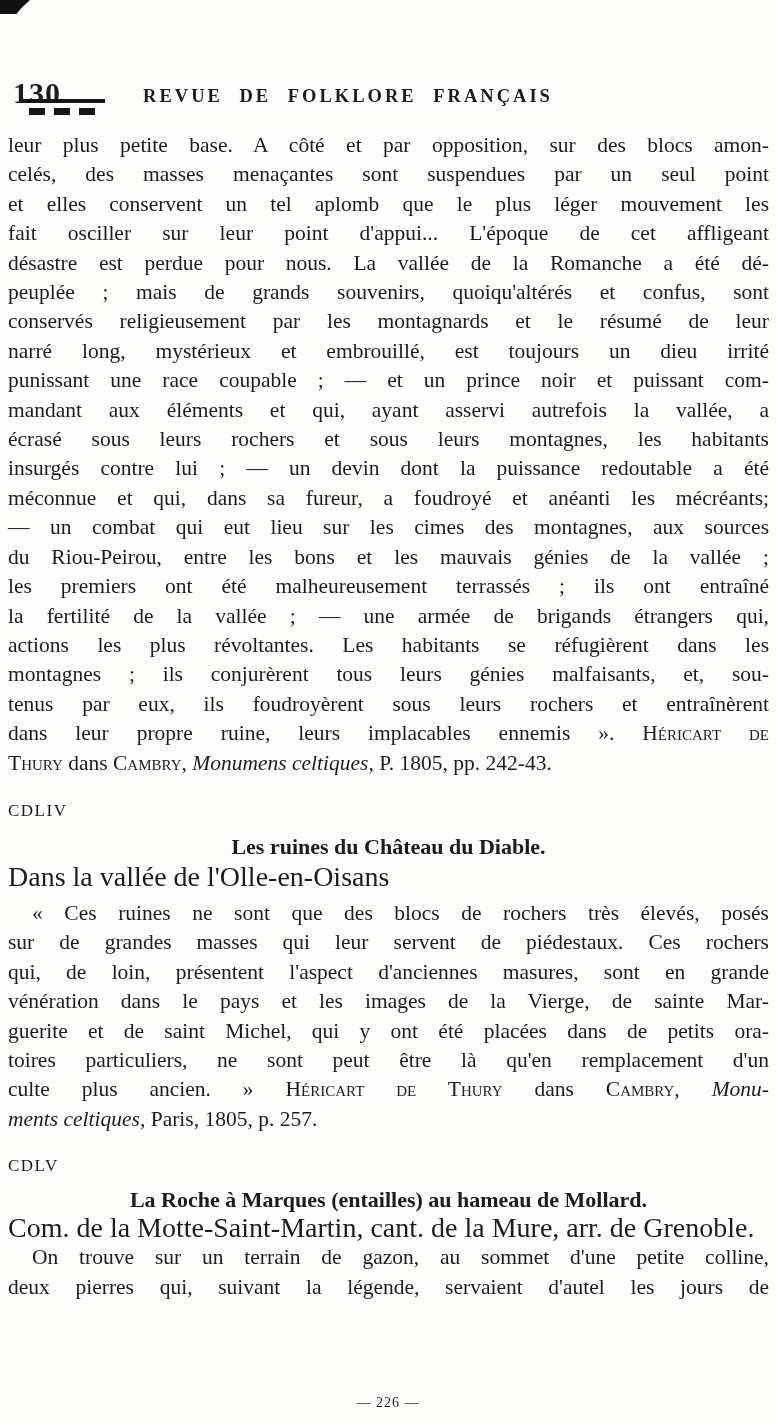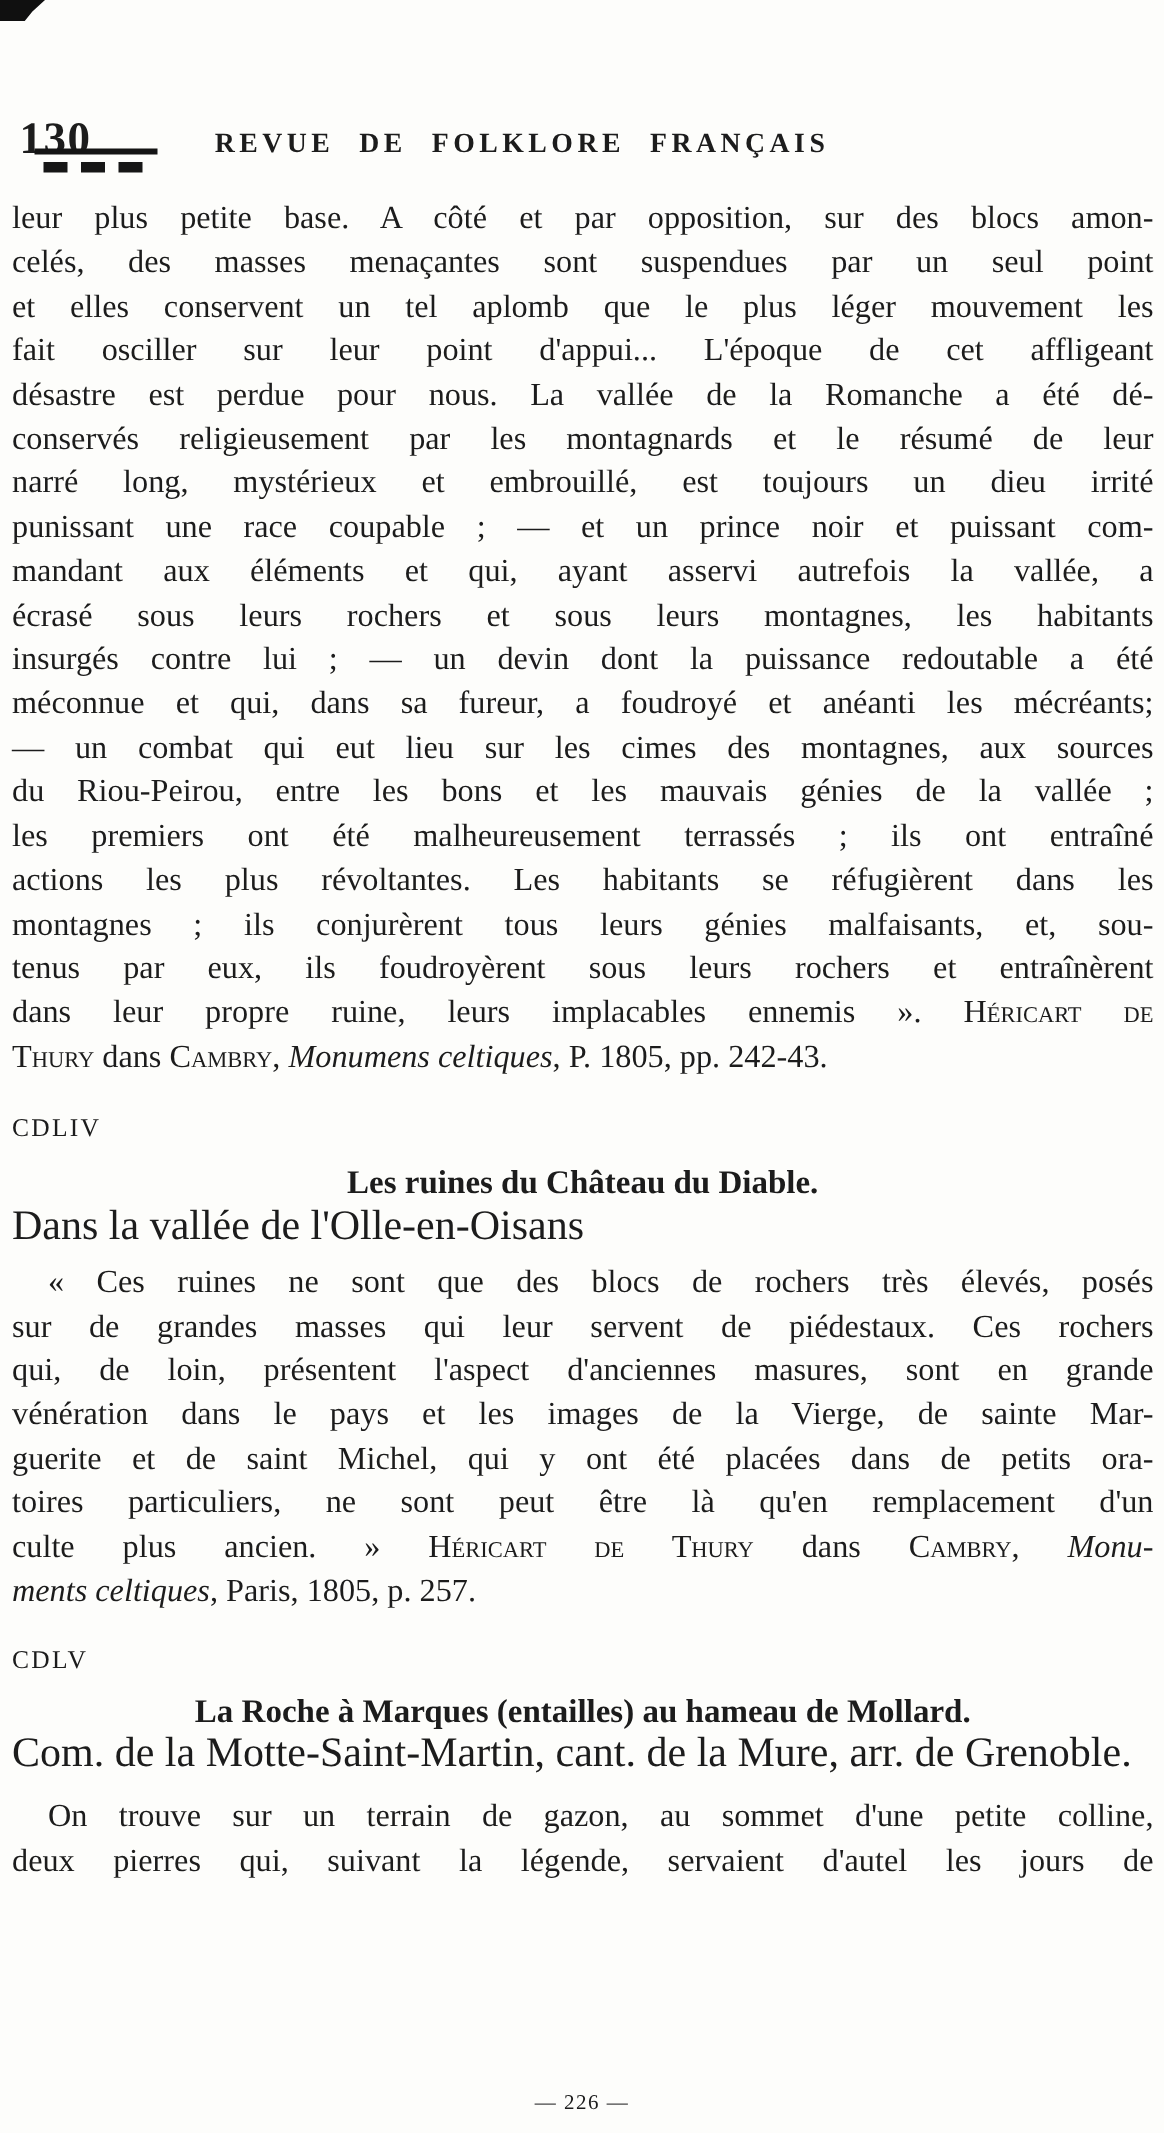--- a/index.html
+++ b/index.html
@@ -55,21 +55,21 @@
     line-height: 26px; margin-top: 10px;
   }
   .section-subtitle {
     text-align: left; font-size: 28px; line-height: 26px; margin-top: 3px;
   }
   #sec1-subtitle { margin-top: 4px; }
   #para-cdliv { margin-top: 9px; }
   #sec2-number { margin-top: 19px; }
   #sec2-title { margin-top: 8px; }
   #sec2-subtitle { margin-top: 2px; }
-  #para-cdlv { margin-top: 14px; }
+  #para-cdlv { margin-top: 2px; }
   .footer {
     position: absolute; left: 0; top: 1395px; width: 776px;
     text-align: center; font-size: 14px; letter-spacing: 1px;
   }
 </style>
 </head>
 <body style="background: rgb(253, 253, 251); color: rgb(28, 28, 28);">
 
 <div class="corner-artifact"></div>
 
@@ -86,30 +86,32 @@
   <div class="running-title">REVUE DE FOLKLORE FRANÇAIS</div>
 </div>
 
 <div class="main">
   <div id="para-continuation" class="para">
       <div class="tline"><span>leur plus petite base. A côté et par opposition, sur des blocs amon-</span></div>
       <div class="tline"><span>celés, des masses menaçantes sont suspendues par un seul point</span></div>
       <div class="tline"><span>et elles conservent un tel aplomb que le plus léger mouvement les</span></div>
       <div class="tline"><span>fait osciller sur leur point d'appui... L'époque de cet affligeant</span></div>
       <div class="tline"><span>désastre est perdue pour nous. La vallée de la Romanche a été dé-</span></div>
+      <div class="tline"><span>peuplée ; mais de grands souvenirs, quoiqu'altérés et confus, sont</span></div>
       <div class="tline"><span>conservés religieusement par les montagnards et le résumé de leur</span></div>
       <div class="tline"><span>narré long, mystérieux et embrouillé, est toujours un dieu irrité</span></div>
       <div class="tline"><span>punissant une race coupable ; — et un prince noir et puissant com-</span></div>
       <div class="tline"><span>mandant aux éléments et qui, ayant asservi autrefois la vallée, a</span></div>
       <div class="tline"><span>écrasé sous leurs rochers et sous leurs montagnes, les habitants</span></div>
       <div class="tline"><span>insurgés contre lui ; — un devin dont la puissance redoutable a été</span></div>
       <div class="tline"><span>méconnue et qui, dans sa fureur, a foudroyé et anéanti les mécréants;</span></div>
       <div class="tline"><span>— un combat qui eut lieu sur les cimes des montagnes, aux sources</span></div>
       <div class="tline"><span>du Riou-Peirou, entre les bons et les mauvais génies de la vallée ;</span></div>
       <div class="tline"><span>les premiers ont été malheureusement terrassés ; ils ont entraîné</span></div>
+      <div class="tline"><span>la fertilité de la vallée ; — une armée de brigands étrangers qui,</span></div>
       <div class="tline"><span>actions les plus révoltantes. Les habitants se réfugièrent dans les</span></div>
       <div class="tline"><span>montagnes ; ils conjurèrent tous leurs génies malfaisants, et, sou-</span></div>
       <div class="tline"><span>tenus par eux, ils foudroyèrent sous leurs rochers et entraînèrent</span></div>
       <div class="tline"><span>dans leur propre ruine, leurs implacables ennemis ». </span><span class="sc">Héricart de</span></div>
       <div class="tline end"><span class="sc">Thury</span><span> dans </span><span class="sc">Cambry</span><span>, </span><span class="i">Monumens celtiques</span><span>, P. 1805, pp. 242-43.</span></div>
     </div>
 
   <div class="section-number" id="sec1-number">CDLIV</div>
   <div class="section-title" id="sec1-title">Les ruines du Château du Diable.</div>
   <div class="section-subtitle" id="sec1-subtitle">Dans la vallée de l'Olle-en-Oisans</div>

